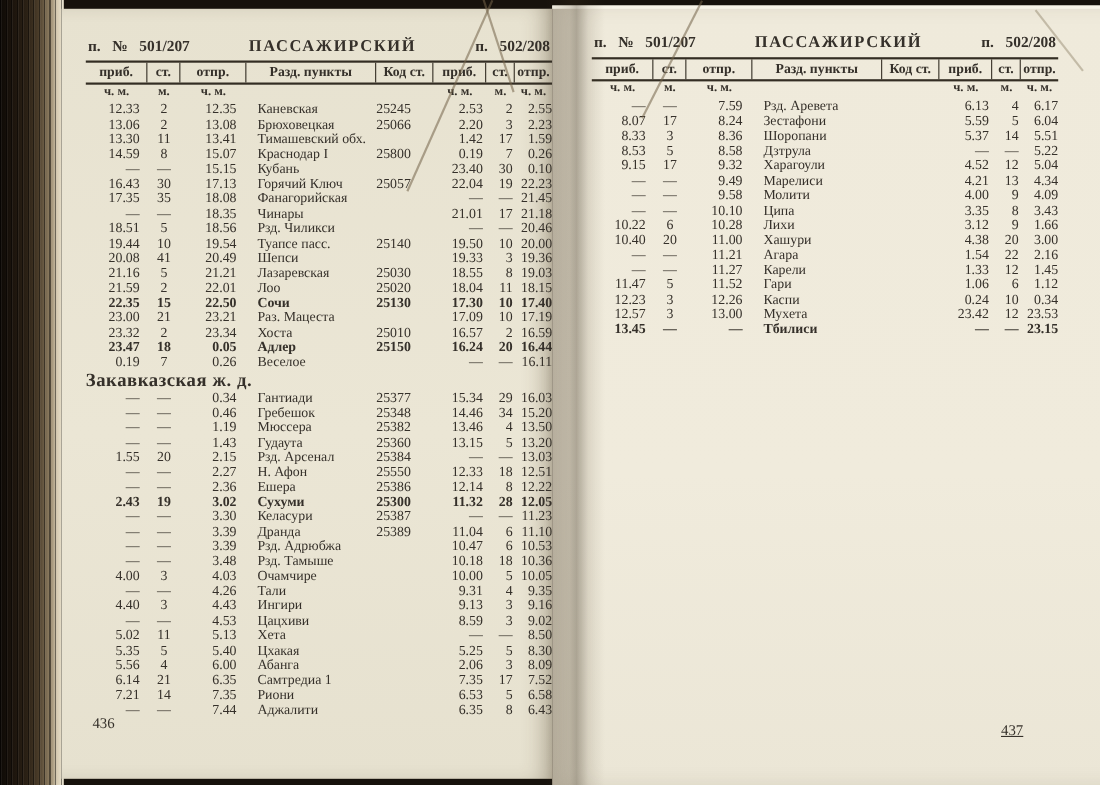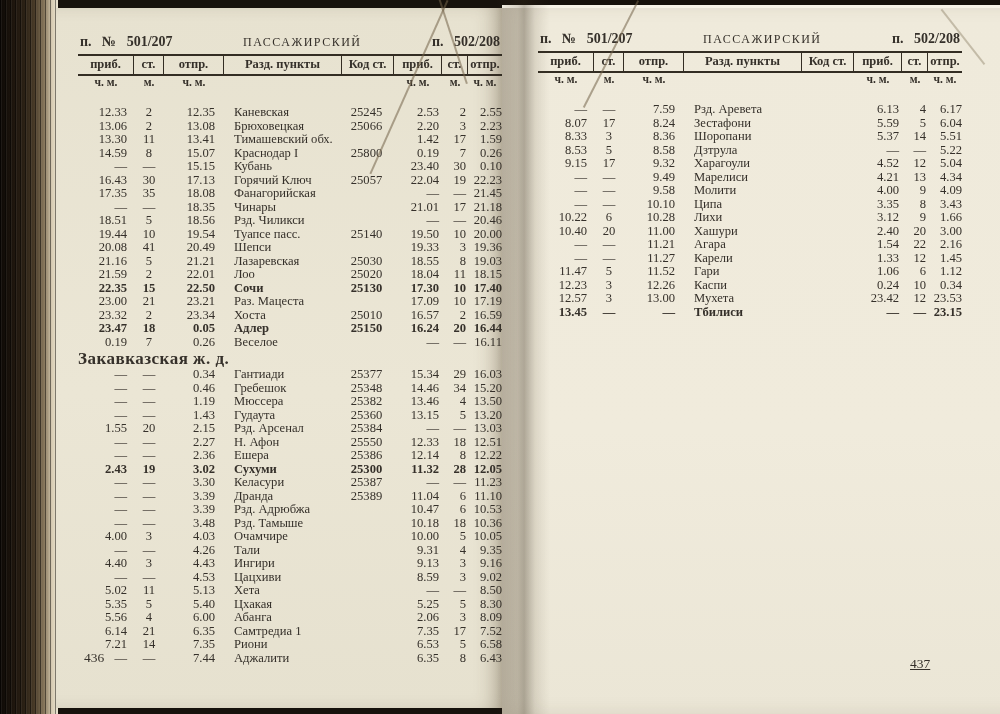--- a/index.html
+++ b/index.html
@@ -28,39 +28,39 @@
   .crease.c2{left:452px;top:-4px;height:90px;transform:rotate(-18deg);}
   .crease.c3{left:610px;top:-6px;height:120px;transform:rotate(27deg);}
   .crease.c4{left:962px;top:2px;height:70px;transform:rotate(-38deg);background:rgba(115,99,72,.35);}
 
   .tbl{position:absolute;width:424px;}
   .page-left .tbl{left:22px;top:26px;}
   .page-right .tbl{left:36px;top:26px;}
 
   .hdr-row{display:flex;justify-content:space-between;align-items:baseline;padding:0 2px 4px 2px;}
   .train-no{font-size:14px;font-weight:bold;word-spacing:7px;}
-  .hdr-title{font-size:12px;font-weight:normal;letter-spacing:1.5px;}
+  .hdr-title{font-size:15px;font-weight:bold;letter-spacing:1.5px;}
 
   .grid{display:grid;grid-template-columns:56px 30px 60px 118px 52px 48px 26px 34px;}
   .col-row{border-top:2.5px solid #332d23;border-bottom:2px solid #332d23;font-size:12.5px;font-weight:bold;}
   .col-row .hcell{text-align:center;padding:1px 0 2px 0;border-right:1.2px solid #332d23;white-space:nowrap;overflow:visible;}
   .col-row .hcell:last-child{border-right:none;}
   .units-row{font-size:11.5px;font-weight:bold;padding:0 0 3px 0;}
   .units-row .ucell{text-align:center;white-space:nowrap;}
 
-  .tbody{margin-top:15px;}
+  .tbody{margin-top:1px;}
   .trow{display:grid;grid-template-columns:56px 30px 60px 118px 52px 48px 26px 34px;
     line-height:13.5px;font-size:12.6px;white-space:nowrap;}
   .trow.bold{font-weight:bold;}
   .trow .cell{overflow:visible;}
   .c-a1{text-align:right;padding-right:7px;}
   .c-s1{text-align:center;}
   .c-d1{text-align:right;padding-right:9px;}
   .c-name{text-align:left;padding-left:10px;}
-  .c-code{text-align:center;padding-right:3px;}
+  .c-code{text-align:left;padding-right:3px;}
   .c-a2{text-align:right;padding-right:3px;}
   .c-s2{text-align:right;padding-right:2px;}
   .c-d2{text-align:right;padding-right:0;}
   .trow.section{display:block;text-align:left;font-weight:bold;font-size:17px;
     padding:3px 0 2px 0;line-height:14px;letter-spacing:.5px;}
 
   .pageno{position:absolute;font-size:13.5px;color:#35302a;}
   .page-left .pageno{left:28px;bottom:42px;margin-top:48px;}
   .page-right .pageno{left:408px;bottom:42px;text-decoration:underline;}
 </style>
@@ -620,21 +620,21 @@
           <div class="cell c-a2">3.12</div>
           <div class="cell c-s2">9</div>
           <div class="cell c-d2">1.66</div>
         </div>
         <div class="trow">
           <div class="cell c-a1">10.40</div>
           <div class="cell c-s1">20</div>
           <div class="cell c-d1">11.00</div>
           <div class="cell c-name">Хашури</div>
           <div class="cell c-code"></div>
-          <div class="cell c-a2">2.40</div>
+          <div class="cell c-a2">4.38</div>
           <div class="cell c-s2">20</div>
           <div class="cell c-d2">3.00</div>
         </div>
         <div class="trow">
           <div class="cell c-a1">—</div>
           <div class="cell c-s1">—</div>
           <div class="cell c-d1">11.21</div>
           <div class="cell c-name">Агара</div>
           <div class="cell c-code"></div>
           <div class="cell c-a2">1.54</div>

